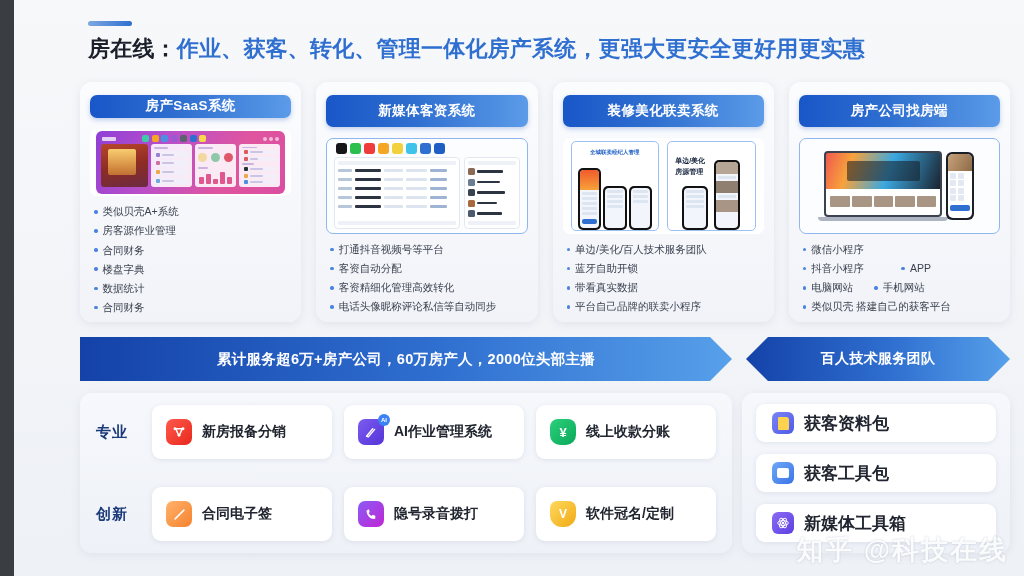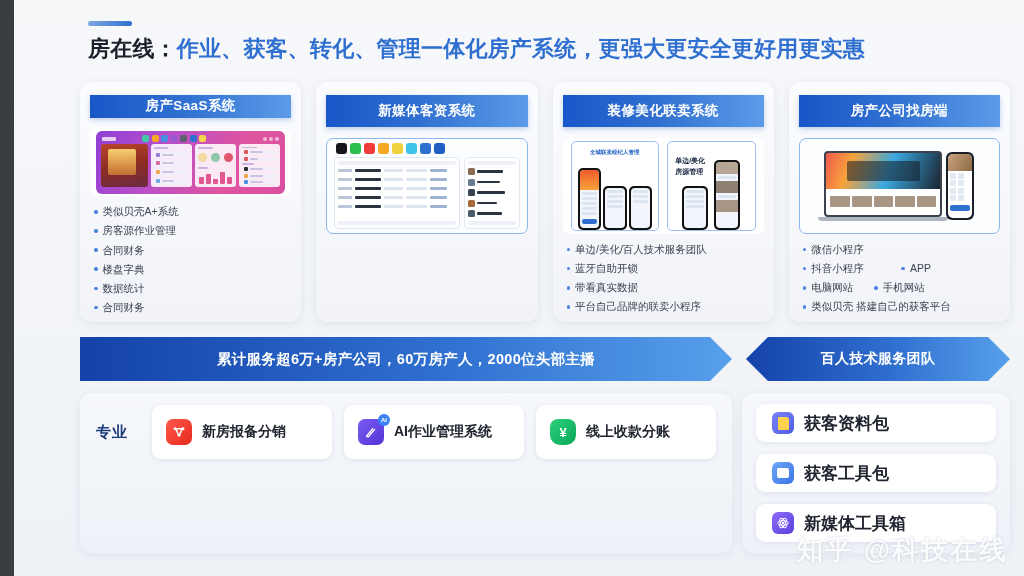--- a/index.html
+++ b/index.html
@@ -42,21 +42,21 @@
   .card{
     position:relative;
     flex:1 1 0; height:240px;
     background:linear-gradient(180deg,#fbfcfe 0%,#f1f3f8 100%);
     border-radius:12px;
     box-shadow:0 2px 10px rgba(120,130,160,.14);
     padding:13px 10px 8px;
     display:flex; flex-direction:column; align-items:center;
   }
   .card-head{
-    width:100%; height:32px; border-radius:0;
+    width:100%; height:32px; border-radius:7px;
     background:linear-gradient(90deg,#1956c8 0%,#2f6fd0 45%,#5b9be8 100%);
     color:#fff; font-size:13.5px; font-weight:bold;
     display:flex; align-items:center; justify-content:center;
     letter-spacing:.4px;
     box-shadow:0 2px 5px rgba(40,90,190,.28);
   }
   .shot{
     margin-top:11px;
     width:100%; height:96px;
     border-radius:7px; overflow:hidden; position:relative;
@@ -460,20 +460,26 @@
                   </span>
                 <span class="m2-li">
                     <i style="background:#4a5b70"></i>
                     <u style="width:52%"></u>
                   </span>
                 <span class="m2-chip" style="margin-top:auto"></span>
               </div>
             </div>
           </div>
         </div>
+        <div class="bullets">
+          <span class="bul w54">打通抖音视频号等平台</span>
+          <span class="bul w46">客资自动分配</span>
+          <span class="bul w100">客资精细化管理高效转化</span>
+          <span class="bul w100">电话头像昵称评论私信等自动同步</span>
+        </div>
       </div>
 
       <div class="card">
         <div class="card-head">装修美化联卖系统</div>
         <div class="shot">
           <div class="mock3">
             <div class="m3-pane">
               <div class="m3-cap">全城联卖经纪人管理</div>
               <div class="phone">
                 <div class="scr">
@@ -624,20 +630,45 @@
             <span class="tile-label">AI作业管理系统</span>
           </div>
           <div class="tile">
             <span class="app-ico" style="background:linear-gradient(135deg,#2bd07a,#0aa85a);border-radius:8px 8px 10px 10px">
               <span style="font-size:13px">¥</span>
             </span>
             <span class="tile-label">线上收款分账</span>
           </div>
         </div>
 
+        <div class="frow">
+          <div class="flabel">创新</div>
+          <div class="tile">
+            <span class="app-ico" style="background:linear-gradient(135deg,#ffb36b,#f5822f)">
+              <svg width="15" height="15" viewBox="0 0 24 24" fill="none" stroke="#fff" stroke-width="2.4" stroke-linecap="round">
+                  <path d="M5 19 L19 5"></path>
+                </svg>
+            </span>
+            <span class="tile-label">合同电子签</span>
+          </div>
+          <div class="tile">
+            <span class="app-ico" style="background:linear-gradient(135deg,#8b5cf6,#c026d3)">
+              <svg width="15" height="15" viewBox="0 0 24 24" fill="#fff">
+                  <path d="M6.6 3.5c.7 0 1.2.4 1.4 1l.9 2.6c.2.6 0 1.2-.5 1.6l-1 .8c1 2.1 2.6 3.7 4.7 4.7l.8-1c.4-.5 1-.7 1.6-.5l2.6.9c.6.2 1 .7 1 1.4v2.5c0 .9-.7 1.6-1.6 1.5C10.4 19.4 4.6 13.6 4 6.6c-.1-.9.6-1.6 1.5-1.6z"></path>
+                </svg>
+            </span>
+            <span class="tile-label">隐号录音拨打</span>
+          </div>
+          <div class="tile">
+            <span class="app-ico" style="background:linear-gradient(135deg,#ffd95e,#f0a913);border-radius:7px 7px 12px 12px">
+              <span style="font-size:12px">V</span>
+            </span>
+            <span class="tile-label">软件冠名/定制</span>
+          </div>
+        </div>
 
       </div>
 
       <div class="panel-right">
         <div class="rtile">
           <span class="app-ico" style="width:22px;height:22px;flex:0 0 22px;border-radius:6px;background:linear-gradient(135deg,#7b84f5,#4f5ae8)">
             <span style="width:11px;height:13px;border-radius:1px 3px 1px 1px;background:#ffd24d;display:block"></span>
           </span>
           <span class="rtile-label">获客资料包</span>
         </div>

